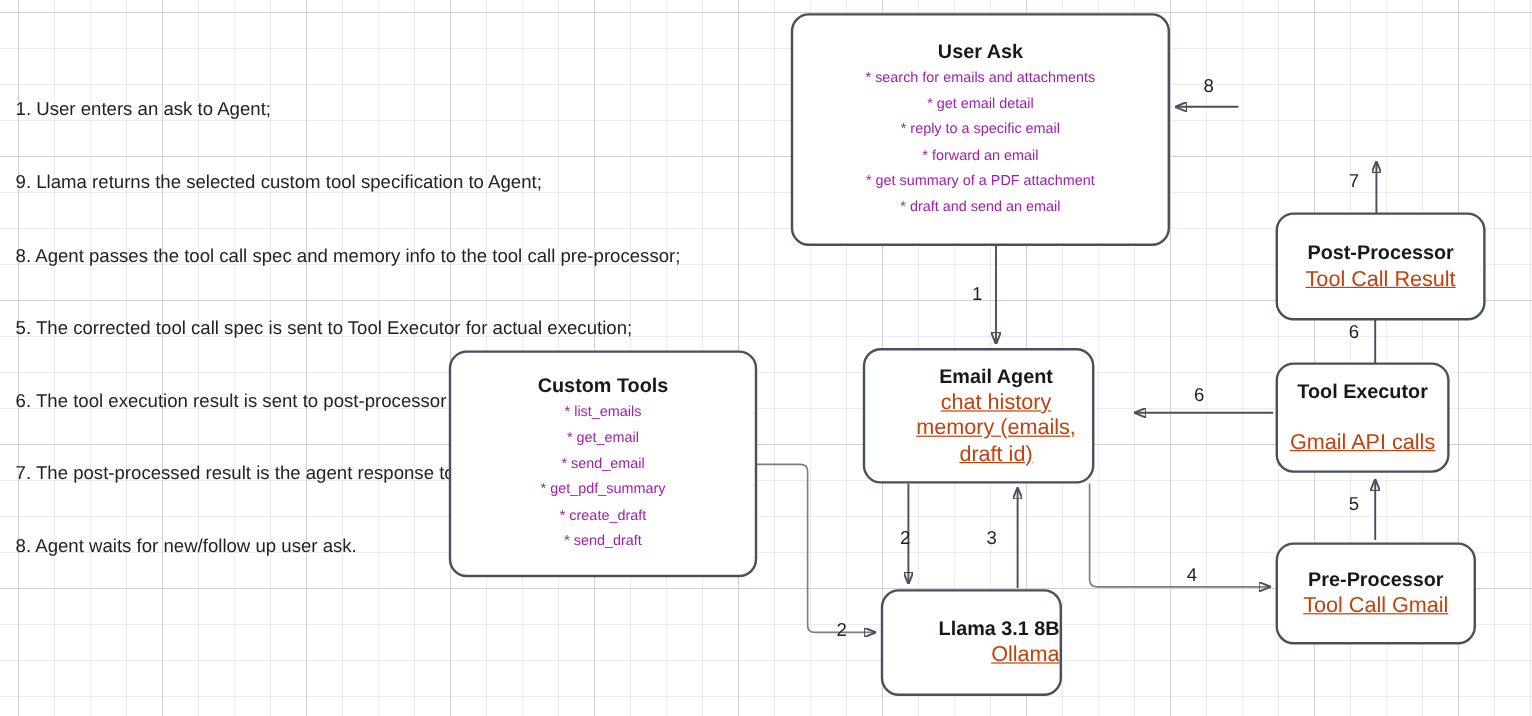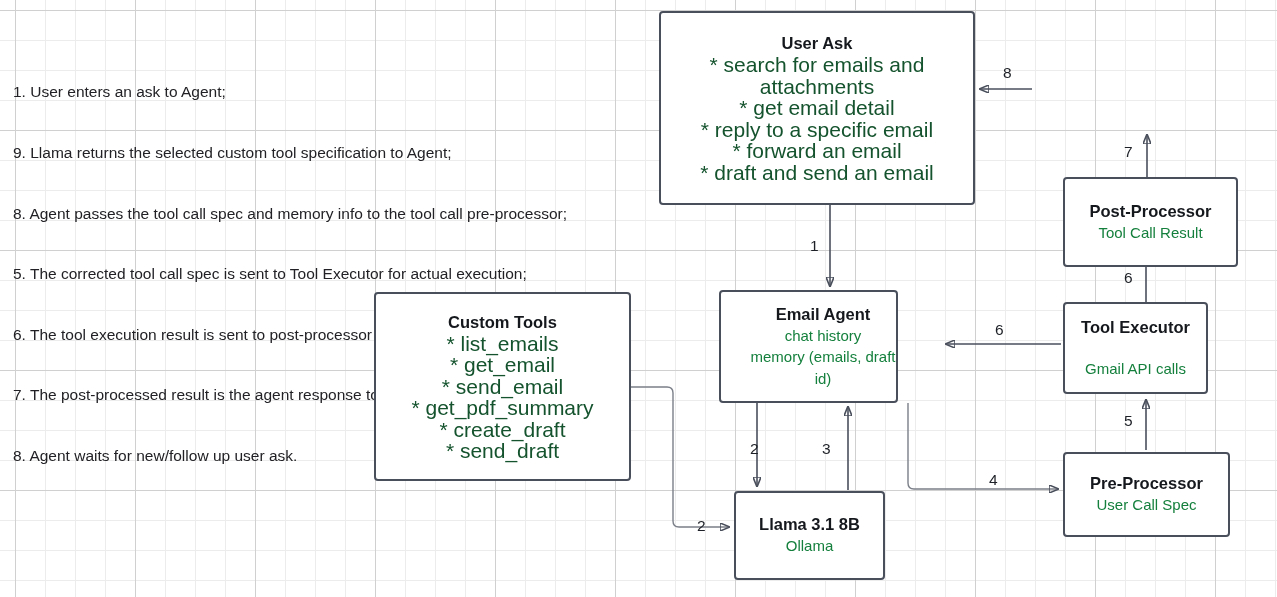--- a/index.html
+++ b/index.html
@@ -34,45 +34,46 @@
     line-height: 20.2px;
     color: #222226;
     white-space: pre;
   }
   .legend div { white-space: nowrap; }
 
   .node {
     position: absolute;
     box-sizing: border-box;
     border: 2px solid #4a4f5c;
-    border-radius: 4px;
+    border-radius: 15px;
     background: #ffffff;
     display: flex;
     flex-direction: column;
     align-items: center;
     justify-content: center;
     text-align: center;
     color: #1a1d23;
     z-index: 5;
   }
   .node .title {
     font-weight: bold;
     font-size: 16.5px;
     line-height: 21px;
     color: #15181d;
   }
   .node .sub {
-    font-size: 15px;
+    font-size: 18px;
     line-height: 21.5px;
-    color: #15803d;
+    color: #c2410c;
+    text-decoration: underline;
   }
   .node .list {
-    font-size: 21px;
+    font-size: 12px;
     line-height: 21.5px;
-    color: #14532d;
+    color: #a21caf;
   }
 
   .edge-label {
     position: absolute;
     font-size: 15.5px;
     color: #1d2026;
     z-index: 6;
     background: transparent;
   }
 
@@ -150,53 +151,54 @@
   <div class="edge-label" style="left:822px; top:440px;">3</div>
   <div class="edge-label" style="left:989px; top:471px;">4</div>
   <div class="edge-label" style="left:697px; top:517px;">2</div>
 
   <div class="node" style="left:659px; top:11px; width:316px; height:194px;">
     <div class="title">User Ask</div>
     <div class="list">* search for emails and attachments</div>
     <div class="list">* get email detail</div>
     <div class="list">* reply to a specific email</div>
     <div class="list">* forward an email</div>
+    <div class="list">* get summary of a PDF attachment</div>
     <div class="list">* draft and send an email</div>
   </div>
 
 
   <div class="node" style="left:1063px; top:177px; width:175px; height:90px;">
     <div class="title">Post-Processor</div>
     <div class="sub">Tool Call Result</div>
   </div>
 
   <div class="node" style="left:1063px; top:302px; width:145px; height:92px;gap:20px;">
     <div class="title">Tool Executor</div>
     <div class="sub">Gmail API calls</div>
   </div>
 
   <div class="node" style="left:1063px; top:452px; width:167px; height:85px;">
     <div class="title">Pre-Processor</div>
-    <div class="sub">User Call Spec</div>
-  </div>
-
-  <div class="node" style="left:719px; top:290px; width:179px; height:113px;padding-left:29px;">
+    <div class="sub">Tool Call Gmail</div>
+  </div>
+
+  <div class="node" style="left:719px; top:290px; width:193px; height:113px;padding-left:29px;">
     <div class="title">Email Agent</div>
     <div class="sub">chat history</div>
     <div class="sub">memory (emails, draft id)</div>
   </div>
 
   <div class="node" style="left:374px; top:292px; width:257px; height:189px;">
     <div class="title">Custom Tools</div>
     <div class="list">* list_emails</div>
     <div class="list">* get_email</div>
     <div class="list">* send_email</div>
     <div class="list">* get_pdf_summary</div>
     <div class="list">* create_draft</div>
     <div class="list">* send_draft</div>
   </div>
 
-  <div class="node" style="left:734px; top:491px; width:151px; height:89px;">
+  <div class="node" style="left:734px; top:491px; width:151px; height:89px;align-items:flex-end;">
     <div class="title">Llama 3.1 8B</div>
     <div class="sub">Ollama</div>
   </div>
 
 </div>
 
 </body></html>

